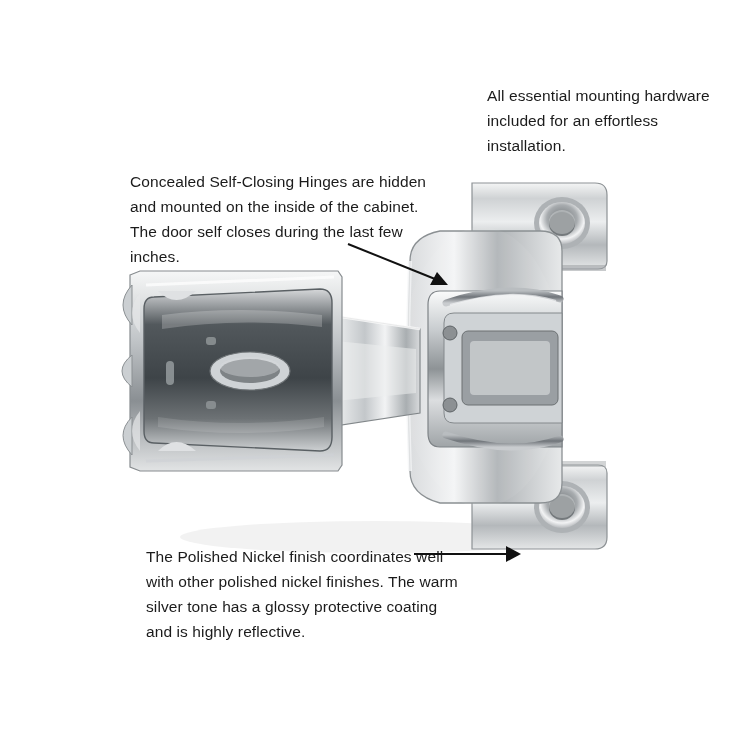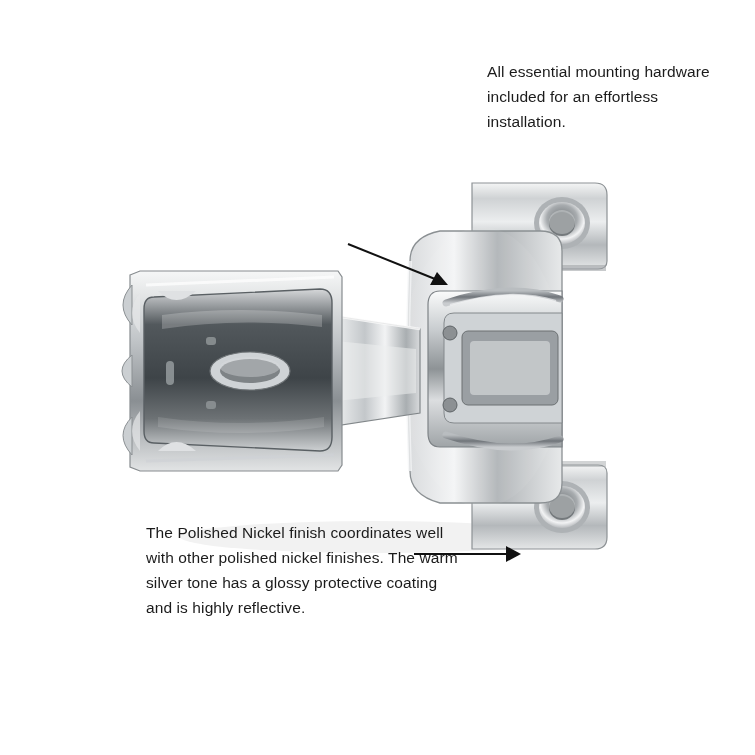--- a/index.html
+++ b/index.html
@@ -15,20 +15,21 @@
     overflow: hidden;
     font-family: "Liberation Sans", sans-serif;
   }
   .callout {
     position: absolute;
     color: #1b1b1b;
     font-size: 15.5px;
     line-height: 1.62;
     letter-spacing: 0.1px;
     white-space: pre-line;
+    margin-top: 24px;
   }
   #callout-hardware {
     left: 487px;
     top: 59px;
     width: 230px;
   }
   #callout-hinges {
     left: 130px;
     top: 145px;
     width: 310px;
@@ -196,20 +197,21 @@
       <rect x="96" y="236" width="10" height="8" rx="3" fill="#8c9194" opacity="0.9"></rect>
       <rect x="56" y="196" width="8" height="24" rx="4" fill="#9aa0a3" opacity="0.8"></rect>
 
       <path d="M36 120 L224 112" fill="none" stroke="#fdfdfd" stroke-width="3" opacity="0.8"></path>
       <path d="M36 296 L224 290" fill="none" stroke="#cfd2d5" stroke-width="3" opacity="0.7"></path>
     </g>
   </svg>
 
   <div class="callout" id="callout-hardware">All essential mounting hardware included for an effortless installation.</div>
 
+  <div class="callout" id="callout-hinges">Concealed Self-Closing Hinges are hidden and mounted on the inside of the cabinet. The door self closes during the last few inches.</div>
 
   <div class="callout" id="callout-finish">The Polished Nickel finish coordinates well with other polished nickel finishes. The warm silver tone has a glossy protective coating and is highly reflective.</div>
 
   <svg class="overlay">
     <g>
       <path d="M348 244 L440 281" fill="none" stroke="#111111" stroke-width="2"></path>
       <path d="M448 285 L430 285 L437 272 Z" fill="#111111"></path>
     </g>
     <g>
       <path d="M414 554 L512 554" fill="none" stroke="#111111" stroke-width="2"></path>

